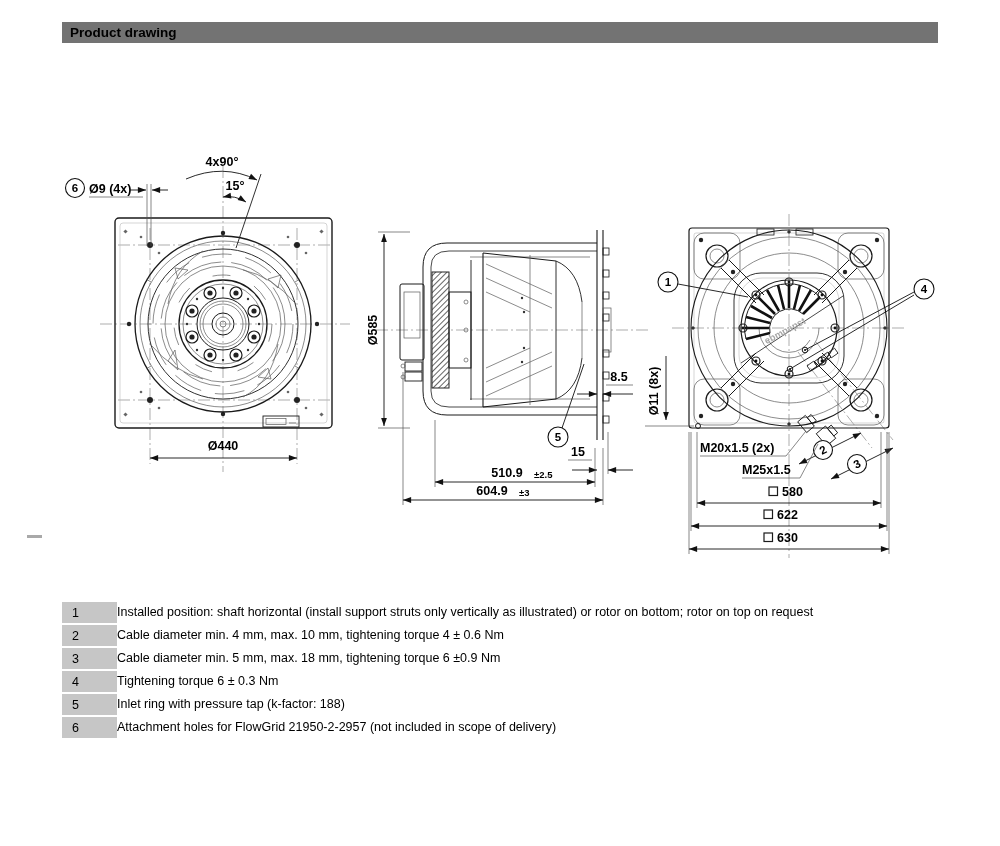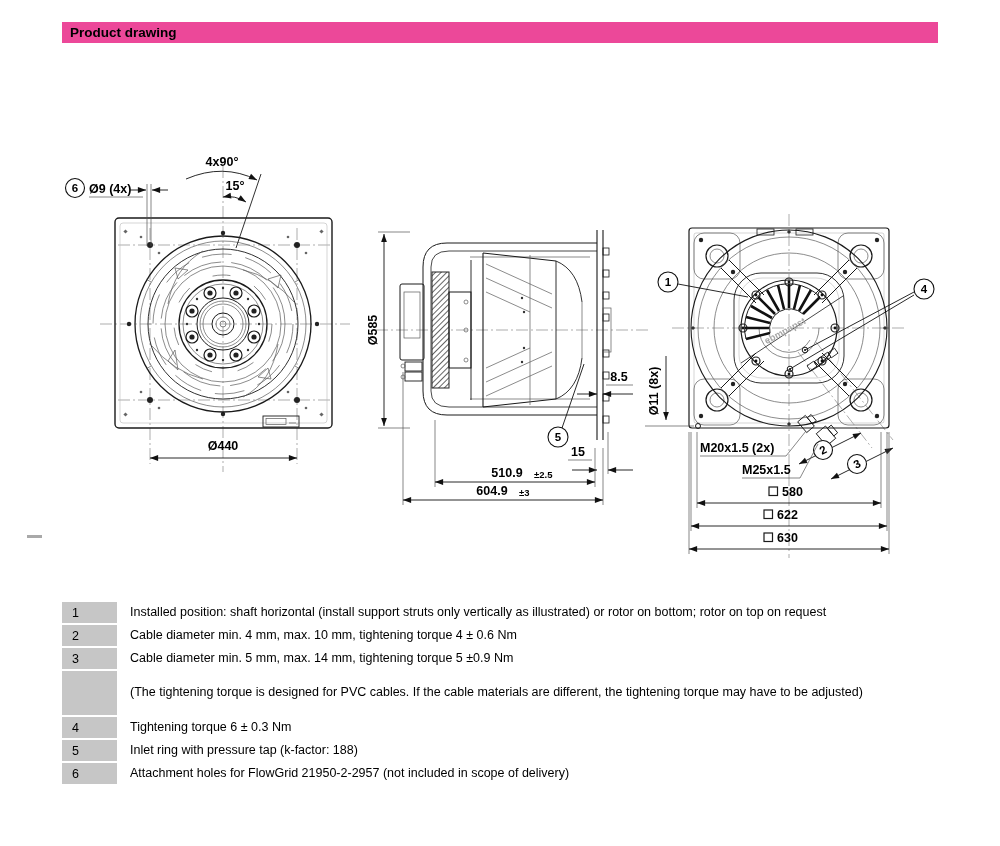--- a/index.html
+++ b/index.html
@@ -1,20 +1,20 @@
 <!DOCTYPE html>
 <html><head>
 <meta charset="utf-8">
 <style>
   html,body{margin:0;padding:0;background:#fff;}
   #page{position:relative;width:1000px;height:846px;background:#fff;overflow:hidden;
         font-family:"Liberation Sans",sans-serif;}
   
   #titlebar{position:absolute;left:62px;top:22px;width:876px;height:21px;
-            background:#ec4899;display:flex;align-items:center;}
+            background:#737373;display:flex;align-items:center;}
   #titlebar span{font-size:13.5px;font-weight:bold;color:#000;padding-left:8px;}
   
   #margin-dash{position:absolute;left:27px;top:535px;width:15px;height:3px;background:#a9a9a9;}
   
   #drawing{position:absolute;left:0;top:50px;}
   .ln{stroke:#1a1a1a;fill:none;}
   .lnm{stroke:#5a5a5a;fill:none;stroke-width:.7;}
   .lnx{stroke:#b9b9b9;fill:none;stroke-width:.6;}
   .cl{stroke:#8a8a8a;fill:none;stroke-width:.7;stroke-dasharray:12 3 2 3;}
   .dim{stroke:#111;fill:none;stroke-width:.9;}
@@ -23,21 +23,21 @@
   .dt{font-size:12.5px;font-weight:bold;fill:#000;}
   .dts{font-size:9.5px;font-weight:bold;fill:#000;}
   .co{font-size:11.5px;font-weight:bold;fill:#000;text-anchor:middle;}
   .cocirc{fill:#fff;stroke:#111;stroke-width:1.1;}
   .logo{font-size:9.5px;font-weight:bold;fill:#a8a8a8;text-anchor:middle;}
   
   #legend{position:absolute;left:62px;top:602px;width:876px;}
   .legend-row{display:flex;margin-bottom:2px;}
   .legend-num{width:55px;min-width:55px;background:#c6c6c6;display:flex;align-items:center;
               padding-left:10px;box-sizing:border-box;font-size:12.5px;color:#000;}
-  .legend-text{flex:1;display:flex;align-items:center;padding-left:13px;font-size:12.5px;
+  .legend-text{flex:1;display:flex;align-items:center;font-size:12.5px;
                color:#000;line-height:1.55;}
   .legend-row.single{height:21px;}
   .legend-row.tall{height:44px;}
   .legend-row.tall .legend-text{max-width:780px;}
 </style>
 </head>
 <body>
 
 <div id="page">
 
@@ -436,25 +436,21 @@
     <div class="legend-row single">
       <span class="legend-num">1</span>
       <span class="legend-text">Installed position: shaft horizontal (install support struts only vertically as illustrated) or rotor on bottom; rotor on top on request</span>
     </div>
     <div class="legend-row single">
       <span class="legend-num">2</span>
       <span class="legend-text">Cable diameter min. 4 mm, max. 10 mm, tightening torque 4 ± 0.6 Nm</span>
     </div>
     <div class="legend-row single">
       <span class="legend-num">3</span>
-      <span class="legend-text">Cable diameter min. 5 mm, max. 14 mm, tightening torque 5 ±0.9 Nm</span>
-    </div>
-    <div class="legend-row tall">
-      <span class="legend-num"></span>
-      <span class="legend-text">(The tightening torque is designed for PVC cables. If the cable materials are different, the tightening torque may have to be adjusted)</span>
+      <span class="legend-text">Cable diameter min. 5 mm, max. 18 mm, tightening torque 6 ±0.9 Nm</span>
     </div>
     <div class="legend-row single">
       <span class="legend-num">4</span>
       <span class="legend-text">Tightening torque 6 ± 0.3 Nm</span>
     </div>
     <div class="legend-row single">
       <span class="legend-num">5</span>
       <span class="legend-text">Inlet ring with pressure tap (k-factor: 188)</span>
     </div>
     <div class="legend-row single">

